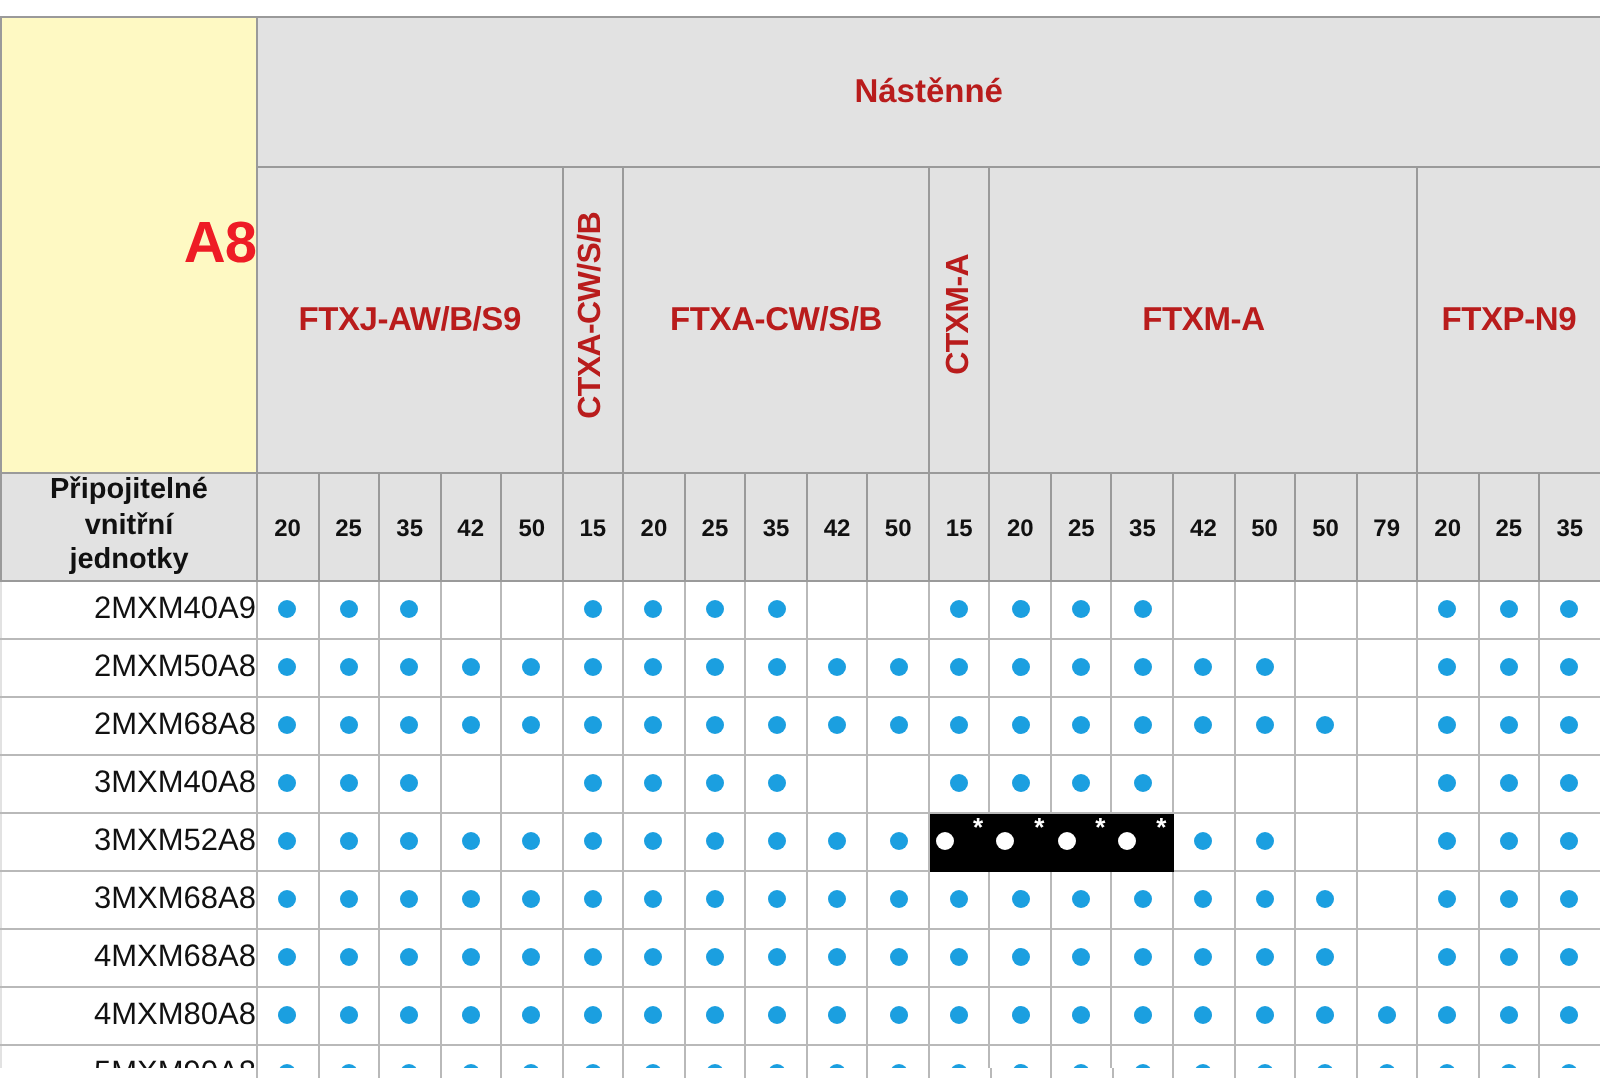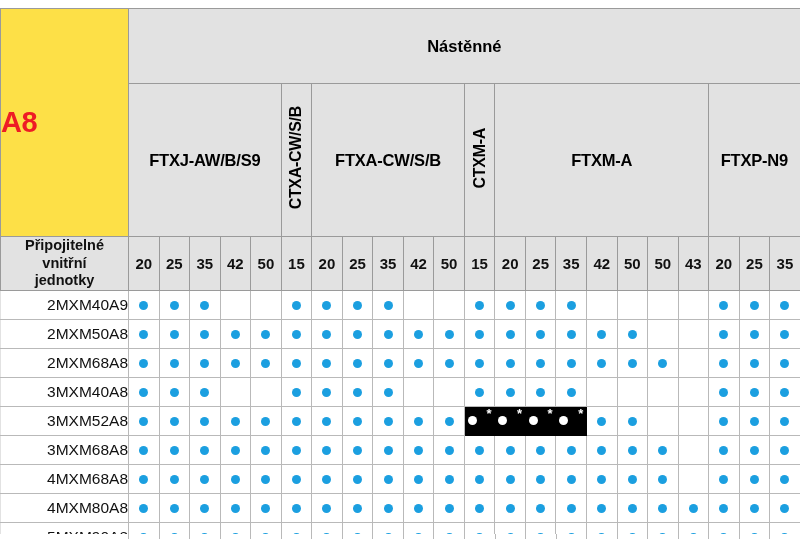--- a/index.html
+++ b/index.html
@@ -3,31 +3,31 @@
 <meta charset="utf-8">
 <style>
   html,body{margin:0;padding:0;}
   body{width:800px;height:539px;background:#ffffff;font-family:"Liberation Sans",sans-serif;overflow:hidden;}
   #root{position:relative;width:800px;height:539px;}
 
   table.matrix{border-collapse:collapse;table-layout:fixed;width:800px;position:absolute;left:0;top:8px;}
   table.matrix td, table.matrix th{padding:0;margin:0;}
 
   .hdr{background:#e2e2e2;border:1px solid #9a9a9a;text-align:center;vertical-align:middle;
-       font-weight:bold;color:#000000;}
-  .corner-a8{background:#fde047;border:1px solid #9a9a9a;text-align:left;vertical-align:middle;}
+       font-weight:bold;color:#b91c1c;}
+  .corner-a8{background:#fef9c3;border:1px solid #9a9a9a;text-align:right;vertical-align:middle;}
   .a8{color:#ee1c25;font-size:29px;font-weight:bold;letter-spacing:-0.5px;line-height:1;}
   .corner-label{background:#e2e2e2;border:1px solid #9a9a9a;text-align:center;vertical-align:middle;
        font-weight:bold;font-size:14.5px;color:#111;line-height:1.22;}
   .grp{font-size:16.5px;letter-spacing:-0.2px;}
   .top-title{font-size:16.5px;}
   .vert{writing-mode:vertical-rl;transform:rotate(180deg);white-space:nowrap;font-size:16px;
         display:inline-block;letter-spacing:-0.3px;}
   .numcell{background:#e2e2e2;border:1px solid #9a9a9a;text-align:center;vertical-align:middle;
-           font-weight:bold;font-size:15px;color:#111;height:30px;}
+           font-weight:bold;font-size:12px;color:#111;height:30px;}
 
   .rowlabel{border:1px solid #b9b9b9;border-left:1px solid #e2e2e2;text-align:right;
             padding-right:9px;font-size:15.5px;font-weight:normal;color:#111;background:#ffffff;
             height:28px;white-space:nowrap;}
   .cell{border:1px solid #b9b9b9;background:#ffffff;text-align:center;vertical-align:middle;height:28px;}
   .cell.black{background:#000000;border-color:#000000;position:relative;}
 
   .dot{display:inline-block;width:9px;height:9px;border-radius:50%;background:#1b9fe0;}
   .cell.black .dotwrap{position:relative;display:inline-block;width:26px;height:18px;}
   .cell.black .dot{background:#ffffff;width:9px;height:9px;position:absolute;left:1px;top:6px;}
@@ -101,21 +101,21 @@
           <td class="numcell">35</td>
           <td class="numcell">42</td>
           <td class="numcell">50</td>
           <td class="numcell">15</td>
           <td class="numcell">20</td>
           <td class="numcell">25</td>
           <td class="numcell">35</td>
           <td class="numcell">42</td>
           <td class="numcell">50</td>
           <td class="numcell">50</td>
-          <td class="numcell">43</td>
+          <td class="numcell">79</td>
           <td class="numcell">20</td>
           <td class="numcell">25</td>
           <td class="numcell">35</td>
         </tr>
     </thead>
     <tbody id="tbody">
         <tr>
           <td class="rowlabel">2MXM40A9</td>
           <td class="cell"><span class="dot"></span></td>
           <td class="cell"><span class="dot"></span></td>

